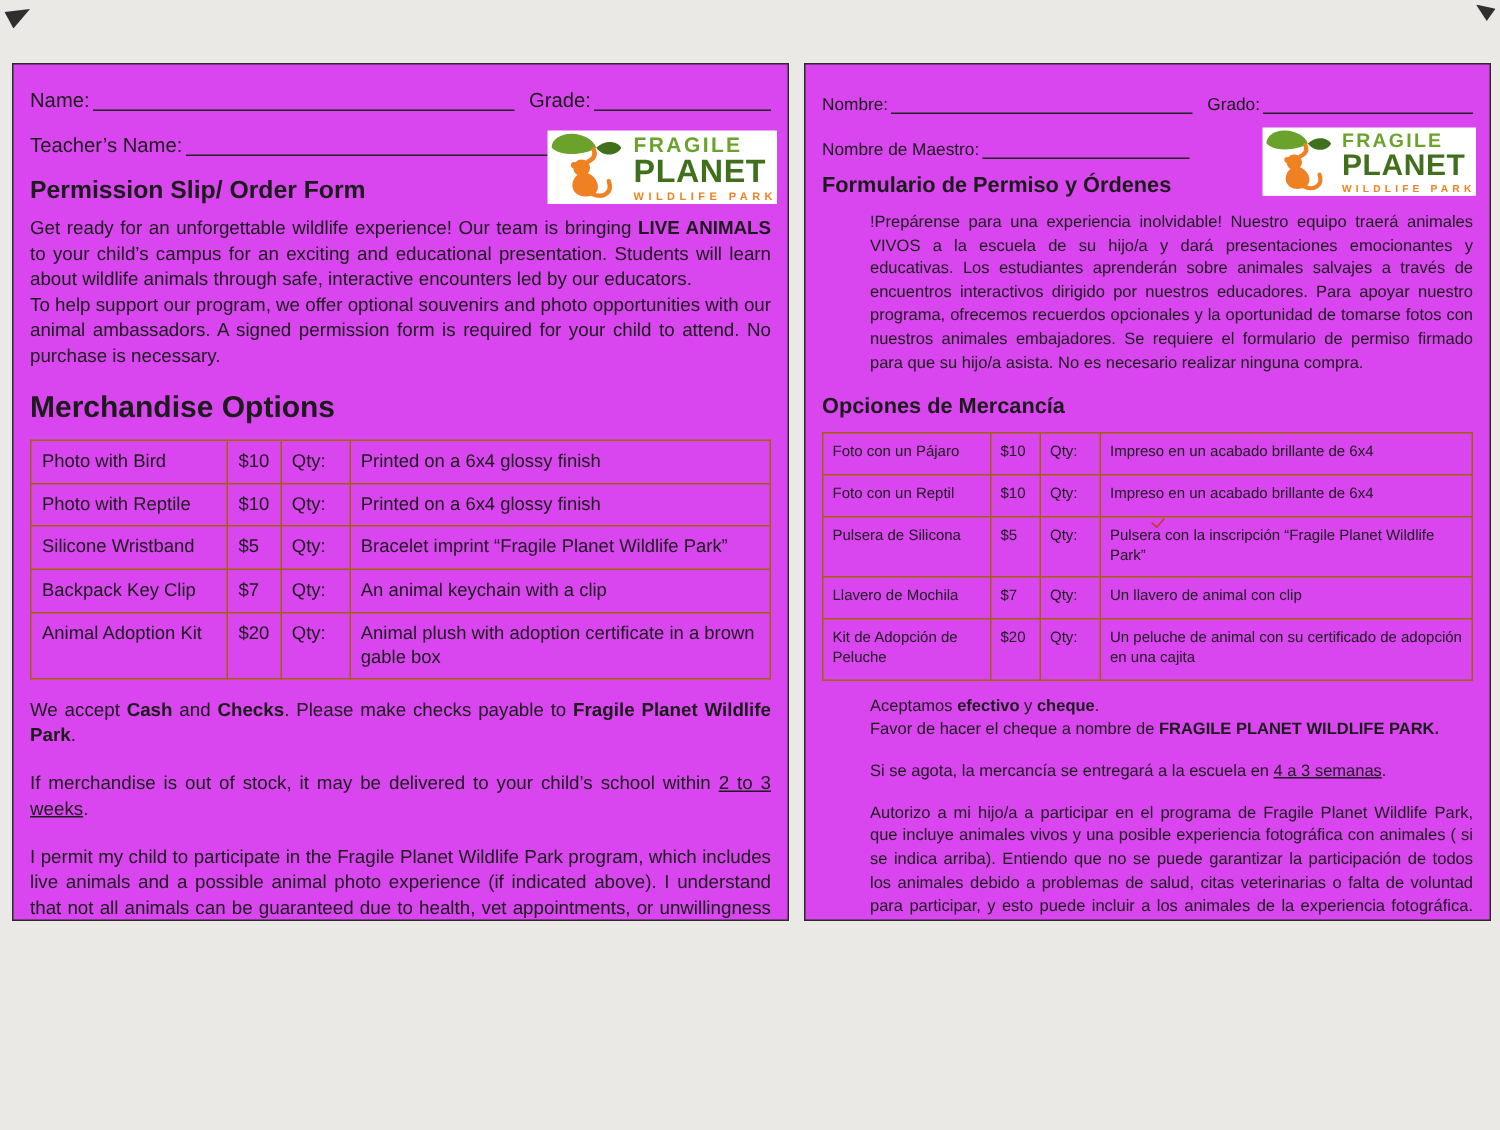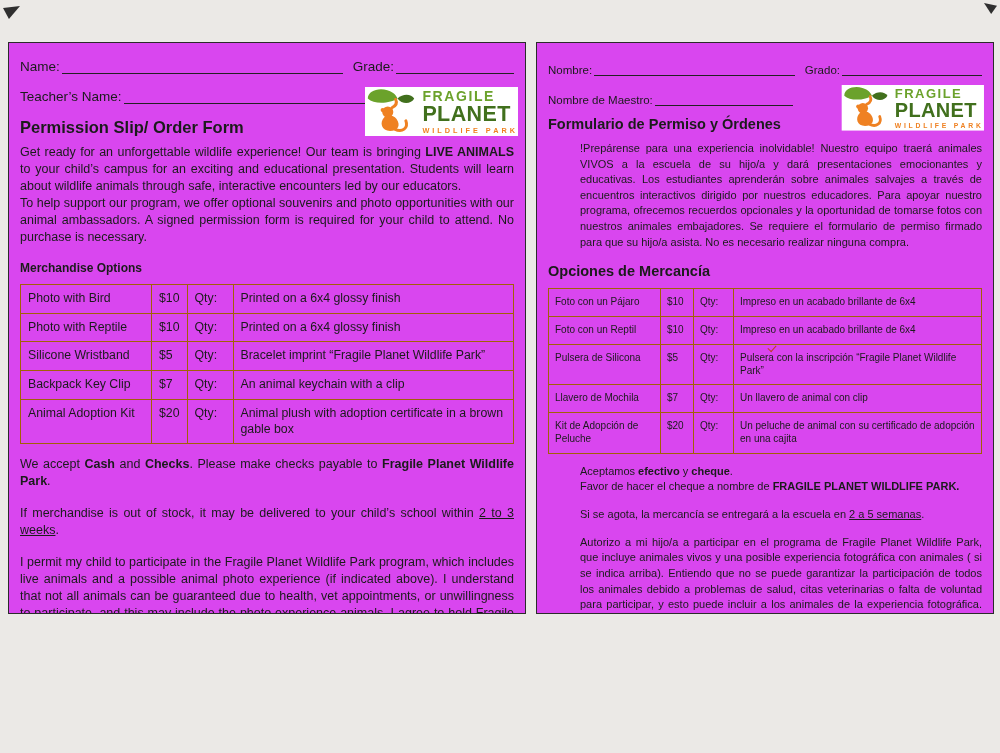--- a/index.html
+++ b/index.html
@@ -45,21 +45,21 @@
   .logo-l3 { color:#ef8122; font-weight:700; font-size:7.3px; letter-spacing:3px; margin-top:2px; }
 
   .title { font-size:16.5px; font-weight:700; margin:6px 0 7px 0; }
   .panel-right .title { font-size:14.5px; margin:2px 0 9px 0; }
 
   .body { font-size:12.5px; line-height:1.36; text-align:justify; }
   .panel-right .body { font-size:11px; line-height:1.42;margin-left:32px; }
   b { font-weight:700; }
   .u { text-decoration:underline; }
 
-  .h2 { font-size:12px; font-weight:700; margin:15px 0 9px 0; }
+  .h2 { font-size:20px; font-weight:700; margin:15px 0 9px 0; }
   .panel-right .h2 { font-size:14.5px; margin:13px 0 9px 0; }
 
   table.merch { width:100%; border-collapse:collapse; }
   table.merch td { border:1px solid #a16207; padding:6px 7px; vertical-align:top; font-size:12.3px; line-height:1.28; }
   .panel-right table.merch td { font-size:10px; padding:7px 6px; }
   .c-item  { width:131px; }
   .c-price { width:35px; }
   .c-qty   { width:46px; }
   .panel-right .c-item  { width:112px; }
   .panel-right .c-price { width:33px; }
@@ -253,21 +253,21 @@
         <td class="c-desc">Un peluche de animal con su certificado de adopción en una cajita</td>
       </tr>
     </tbody>
   </table>
 
   <p class="body mt-pay">
     <span><span>Aceptamos </span><b>efectivo</b><span> y </span><b>cheque</b><span>.</span></span><br>
     <span><span>Favor de hacer el cheque a nombre de </span><b>FRAGILE PLANET WILDLIFE PARK.</b></span>
   </p>
 
-  <p class="body mt-stock"><span>Si se agota, la mercancía se entregará a la escuela en </span><span class="u">2 a 5 semanas</span><span>.</span></p>
+  <p class="body mt-stock"><span>Si se agota, la mercancía se entregará a la escuela en </span><span class="u">4 a 3 semanas</span><span>.</span></p>
 
   <p class="body mt-perm">Autorizo a mi hijo/a a participar en el programa de Fragile Planet Wildlife Park, que incluye animales vivos y una posible experiencia fotográfica con animales ( si se indica arriba). Entiendo que no se puede garantizar la participación de todos los animales debido a problemas de salud, citas veterinarias o falta de voluntad para participar, y esto puede incluir a los animales de la experiencia fotográfica. Acepto no responsabilizar a Fragile Planet Wildlife Park por mordidas, rasguños, reacciones alérgicas u otros incidentes.</p>
 
   <div class="sig-row">
     <div class="sig-main">
       <div class="sig-line"></div>
       <div class="sig-label">Firma de padre o tutor</div>
     </div>
     <div class="sig-date">
       <div class="sig-line"></div>

